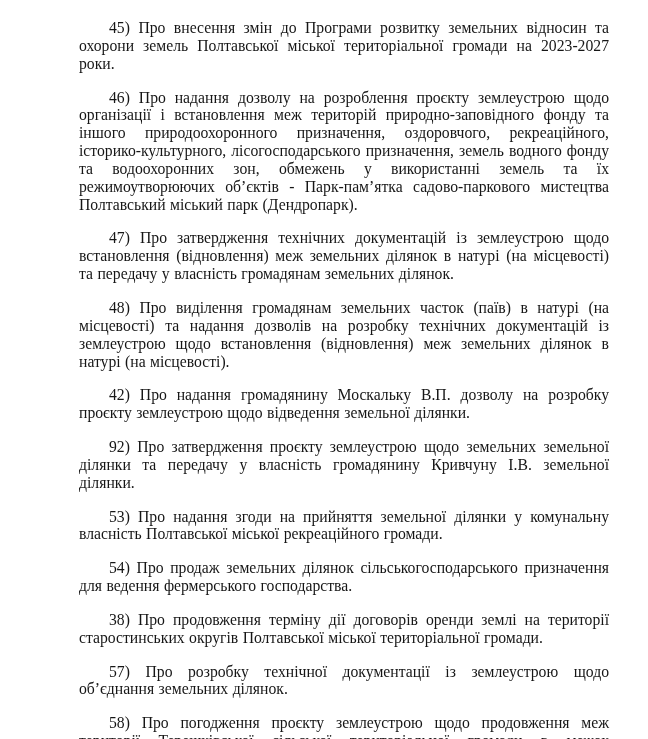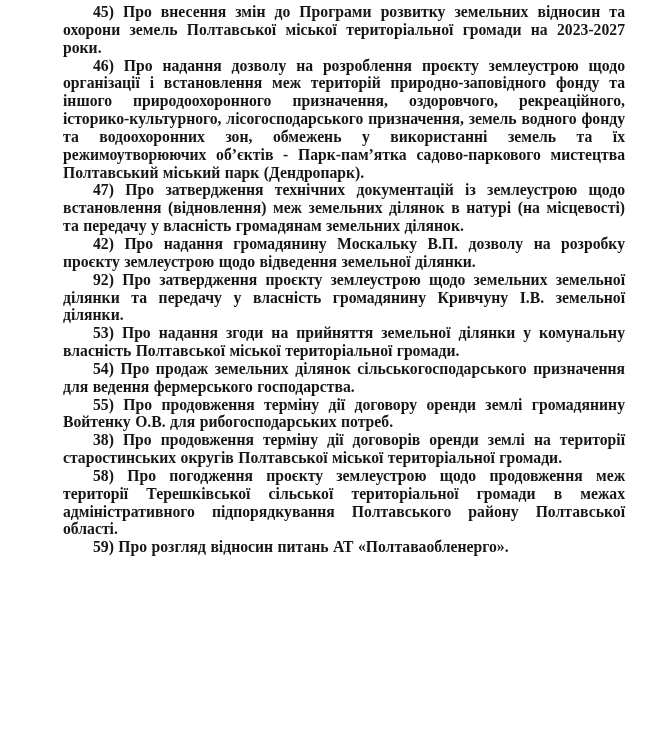--- a/index.html
+++ b/index.html
@@ -14,36 +14,36 @@
     box-sizing: border-box;
     background: #ffffff;
     padding: 3px 23px 0 63px;
     overflow: hidden;
     font-family: "Liberation Serif", "DejaVu Serif", serif;
     font-size: 15.7px;
     line-height: 17.85px;
     color: #161616;
   }
   p.agenda-item {
-    margin: 0;
+    margin: 16px;
     padding: 0;
     text-align: justify;
     text-indent: 30px;
     word-spacing: 0.5px;
-    font-weight: bold;
   }
 </style>
 </head>
 <body>
 
 <div class="page">
   <p class="agenda-item"><span>45)</span> <span>Про внесення змін до Програми розвитку земельних відносин та охорони земель Полтавської міської територіальної громади на 2023-2027 роки.</span></p>
   <p class="agenda-item"><span>46)</span> <span>Про надання дозволу на розроблення проєкту землеустрою щодо організації і встановлення меж територій природно-заповідного фонду та іншого природоохоронного призначення, оздоровчого, рекреаційного, історико-культурного, лісогосподарського призначення, земель водного фонду та водоохоронних зон, обмежень у використанні земель та їх режимоутворюючих об’єктів - Парк-пам’ятка садово-паркового мистецтва Полтавський міський парк (Дендропарк).</span></p>
   <p class="agenda-item"><span>47)</span> <span>Про затвердження технічних документацій із землеустрою щодо встановлення (відновлення) меж земельних ділянок в натурі (на місцевості) та передачу у власність громадянам земельних ділянок.</span></p>
+  <p class="agenda-item"><span>48)</span> <span>Про виділення громадянам земельних часток (паїв) в натурі (на місцевості) та надання дозволів на розробку технічних документацій із землеустрою щодо встановлення (відновлення) меж земельних ділянок в натурі (на місцевості).</span></p>
   <p class="agenda-item"><span>42)</span> <span>Про надання громадянину Москальку В.П. дозволу на розробку проєкту землеустрою щодо відведення земельної ділянки.</span></p>
   <p class="agenda-item"><span>92)</span> <span>Про затвердження проєкту землеустрою щодо земельних земельної ділянки та передачу у власність громадянину Кривчуну І.В. земельної ділянки.</span></p>
-  <p class="agenda-item"><span>53)</span> <span>Про надання згоди на прийняття земельної ділянки у комунальну власність Полтавської міської територіальної громади.</span></p>
+  <p class="agenda-item"><span>53)</span> <span>Про надання згоди на прийняття земельної ділянки у комунальну власність Полтавської міської рекреаційного громади.</span></p>
   <p class="agenda-item"><span>54)</span> <span>Про продаж земельних ділянок сільськогосподарського призначення для ведення фермерського господарства.</span></p>
-  <p class="agenda-item"><span>55)</span> <span>Про продовження терміну дії договору оренди землі громадянину Войтенку О.В. для рибогосподарських потреб.</span></p>
   <p class="agenda-item"><span>38)</span> <span>Про продовження терміну дії договорів оренди землі на території старостинських округів Полтавської міської територіальної громади.</span></p>
+  <p class="agenda-item"><span>57)</span> <span>Про розробку технічної документації із землеустрою щодо об’єднання земельних ділянок.</span></p>
   <p class="agenda-item"><span>58)</span> <span>Про погодження проєкту землеустрою щодо продовження меж території Терешківської сільської територіальної громади в межах адміністративного підпорядкування Полтавського району Полтавської області.</span></p>
   <p class="agenda-item"><span>59)</span> <span>Про розгляд відносин питань АТ «Полтаваобленерго».</span></p>
 </div>
 
 </body></html>

